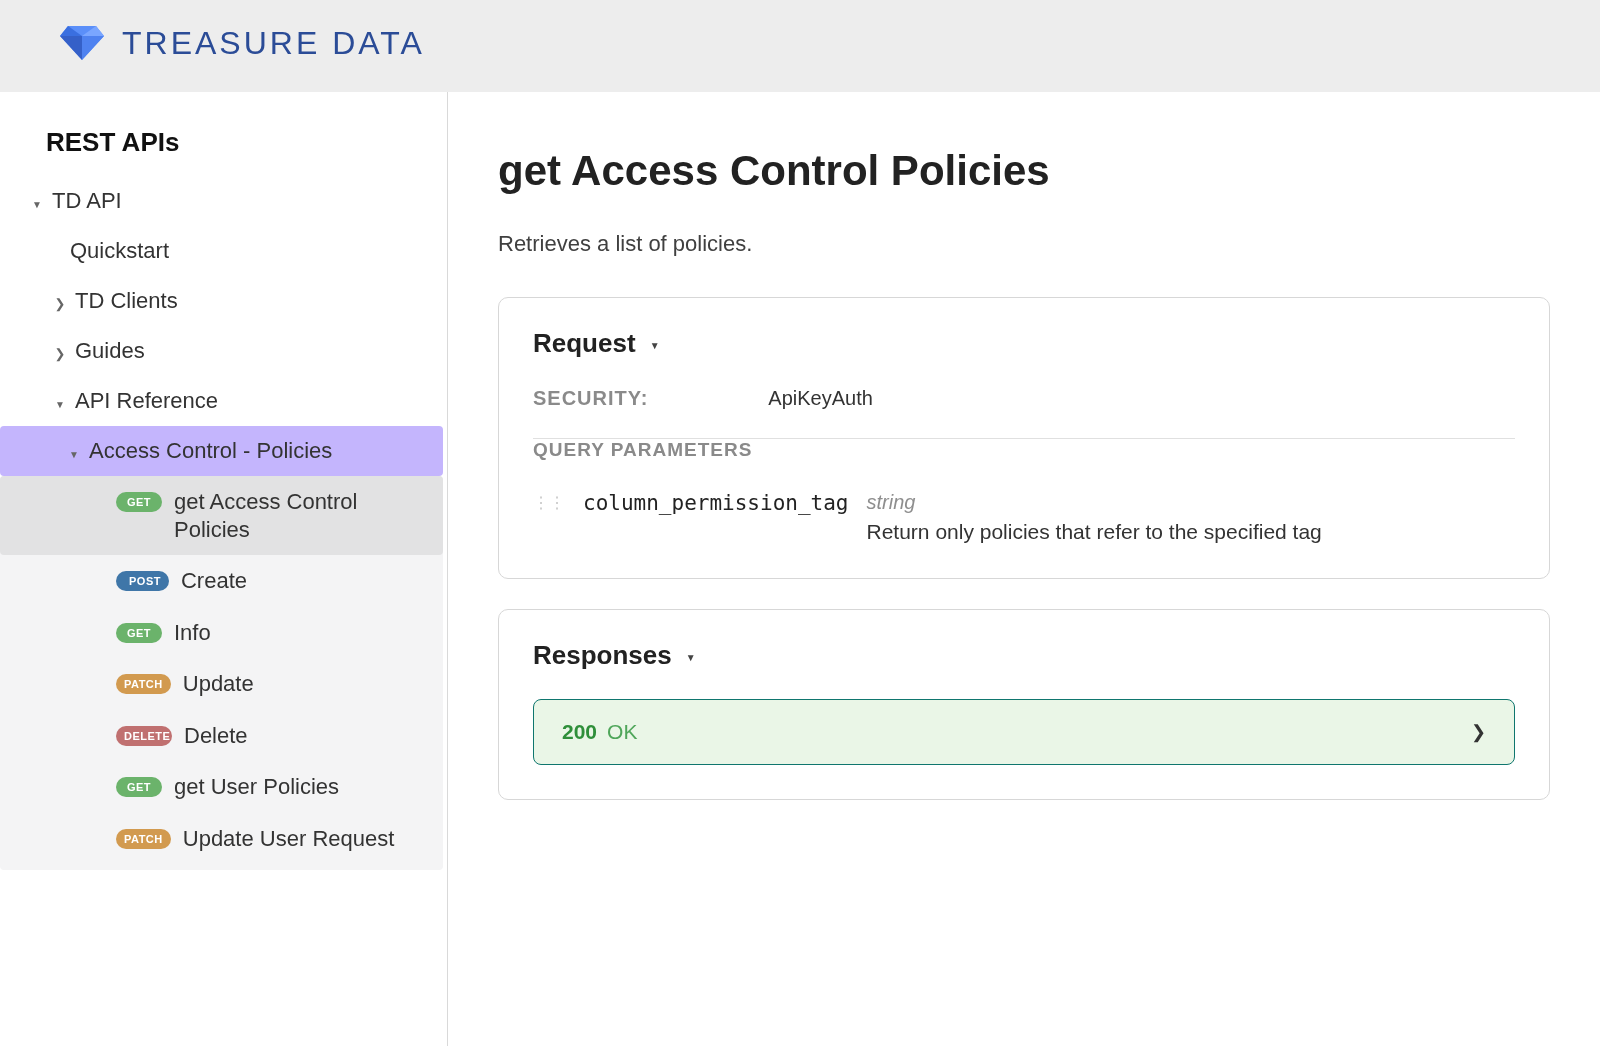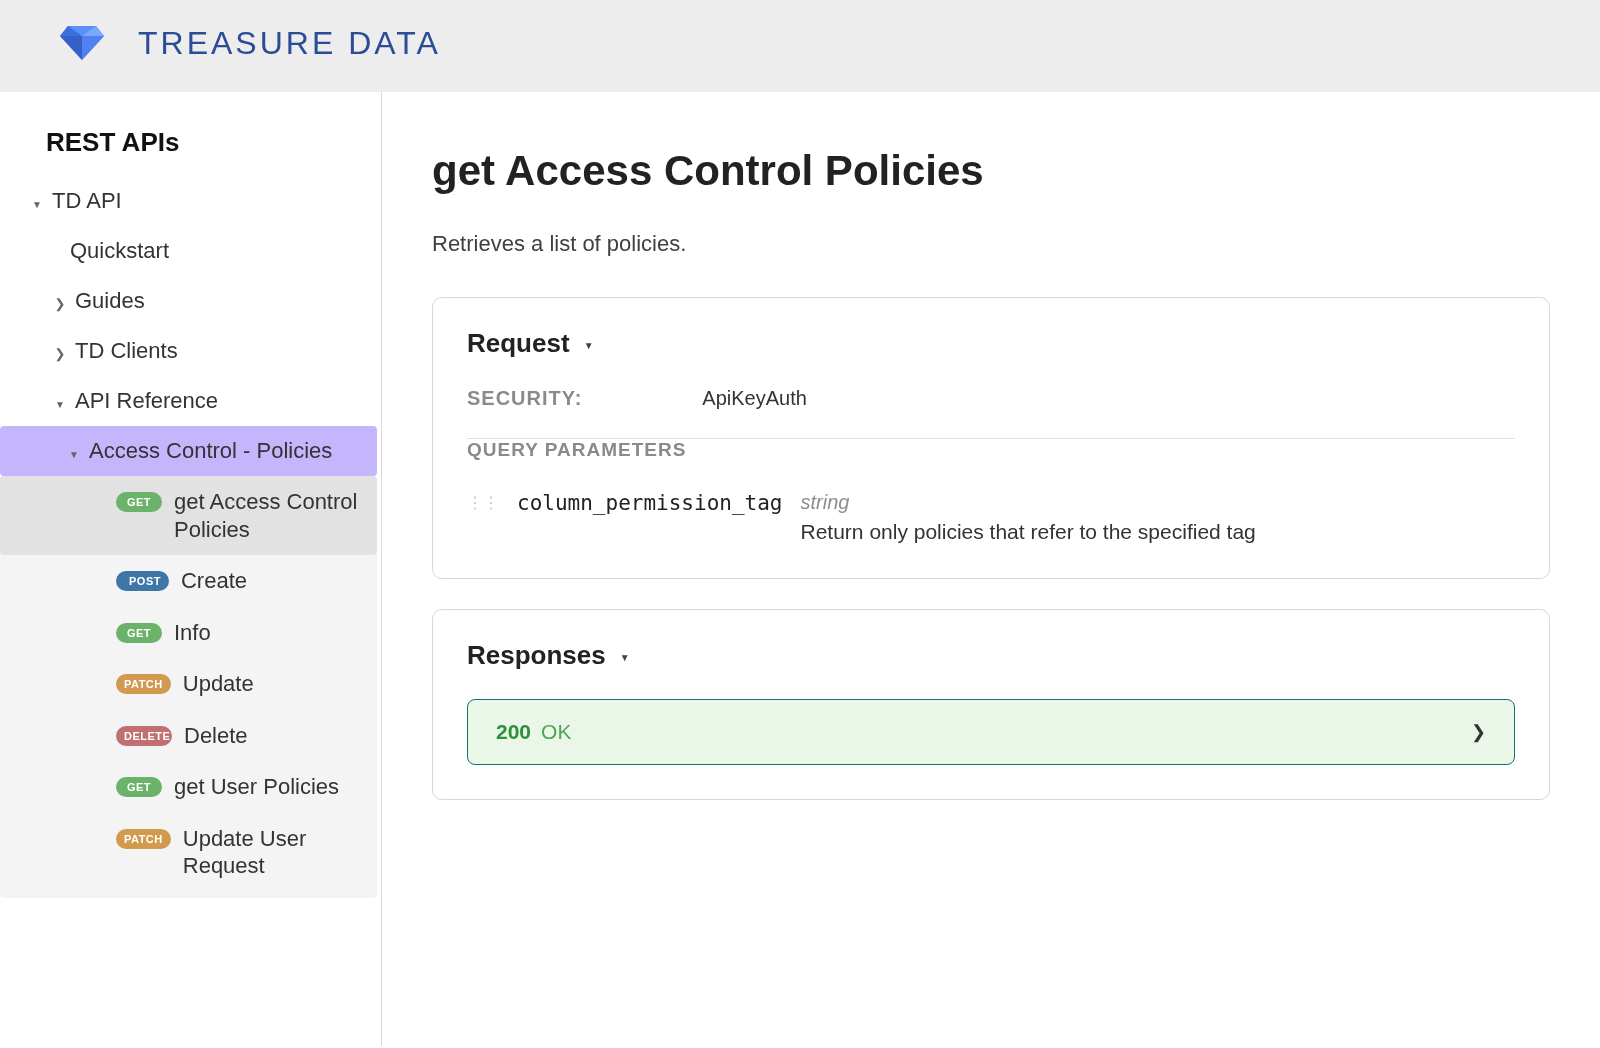--- a/index.html
+++ b/index.html
@@ -8,35 +8,35 @@
     font-family: -apple-system, BlinkMacSystemFont, "Segoe UI", Helvetica, Arial, sans-serif;
     color: #333;
     background: #fff;
     font-size: 19px;
   }
   .header {
     background: #ededed;
     padding: 24px 60px 30px 60px;
     display: flex;
     align-items: center;
-    gap: 34px;
+    gap: 18px;
   }
   .logo-icon svg { display: block; }
   .brand-text {
     color: #2b4c97;
     font-size: 32px;
     font-weight: 500;
     letter-spacing: 3px;
   }
   .layout {
     display: flex;
     height: calc(100% - 94px);
   }
   .sidebar {
-    width: 382px;
+    width: 448px;
     border-right: 1px solid #d9d9d9;
     padding: 35px 0 35px 0;
     overflow-y: auto;
   }
   .sidebar-title {
     font-size: 26px;
     font-weight: 700;
     color: #111;
     padding: 0 0 18px 46px;
   }
@@ -210,25 +210,25 @@
     <div class="nav-item">
       <span class="chev down"></span>
       <span>TD API</span>
     </div>
 
     <div class="nav-item depth-2 plain">
       <span>Quickstart</span>
     </div>
     <div class="nav-item depth-1">
       <span class="chev right"></span>
-      <span>Guides</span>
+      <span>TD Clients</span>
     </div>
     <div class="nav-item depth-1">
       <span class="chev right"></span>
-      <span>TD Clients</span>
+      <span>Guides</span>
     </div>
     <div class="nav-item depth-1">
       <span class="chev down"></span>
       <span>API Reference</span>
     </div>
 
     <div class="nav-item depth-2 selected-parent">
       <span class="chev down"></span>
       <span>Access Control - Policies</span>
     </div>

